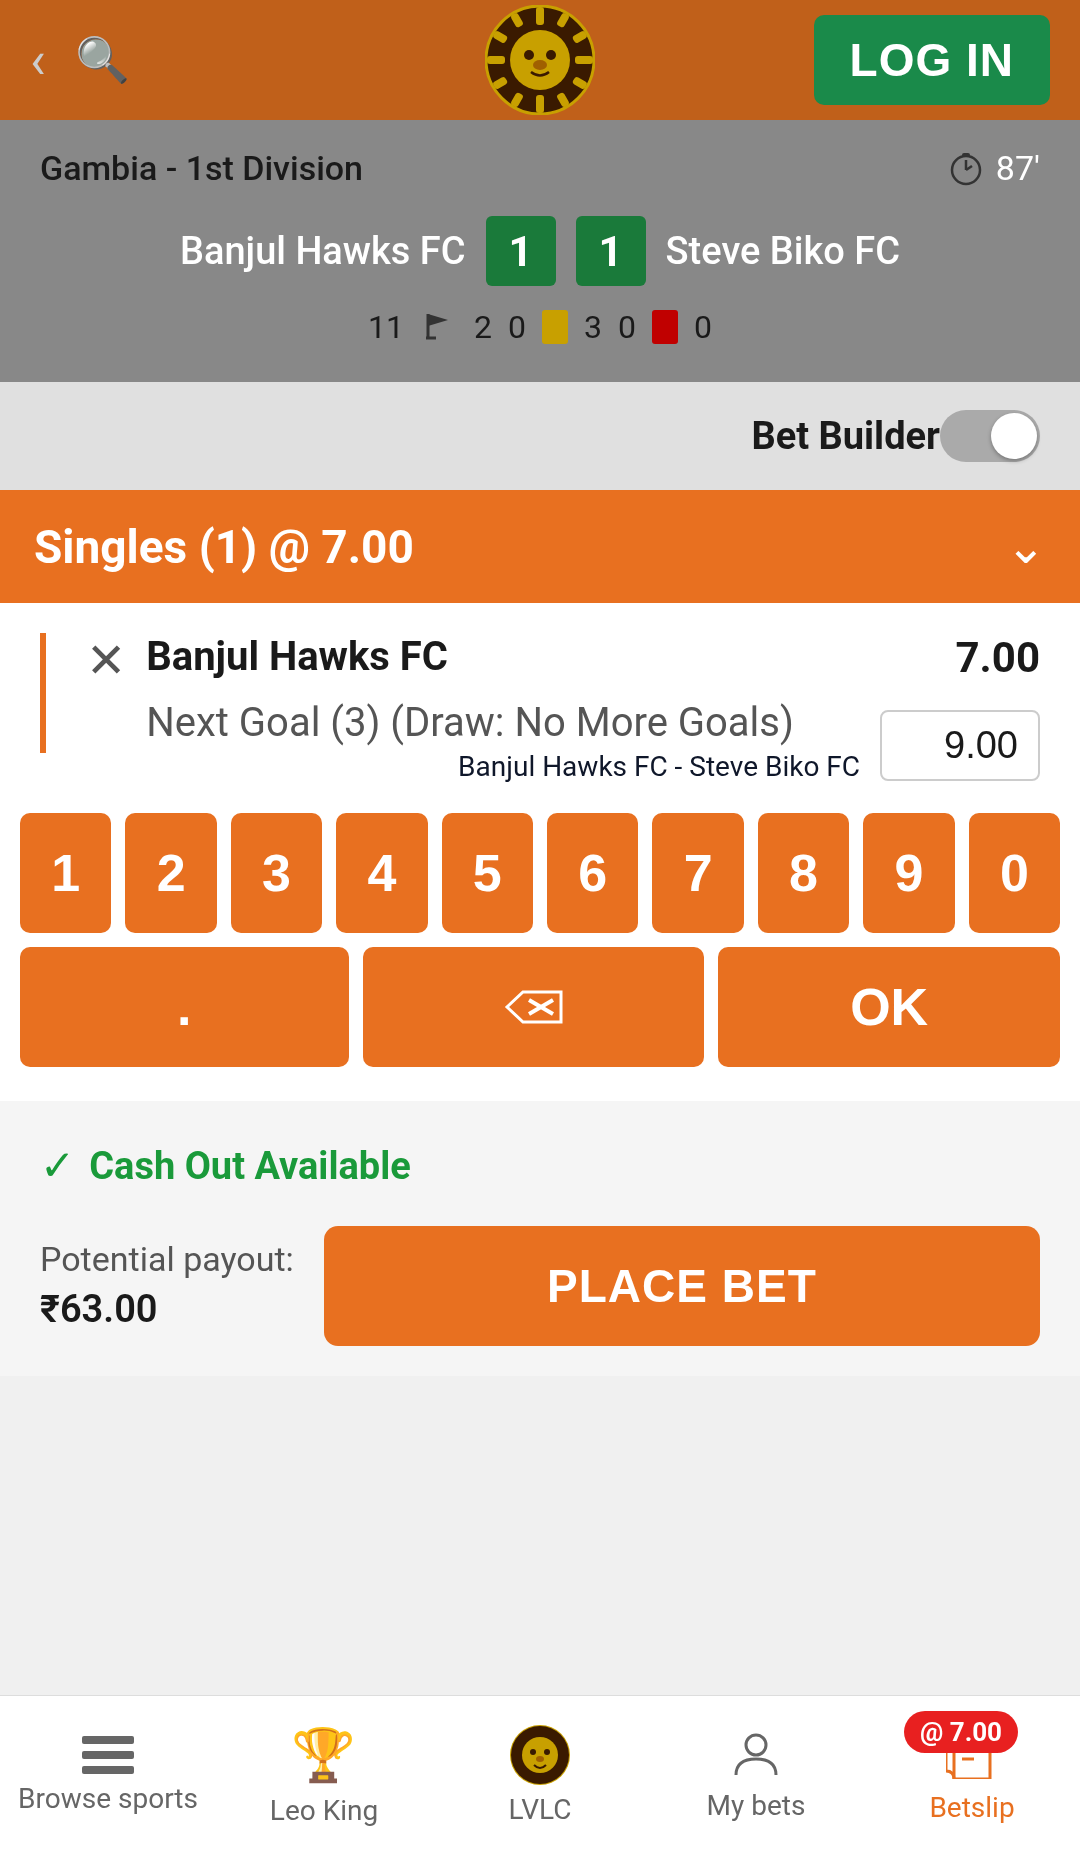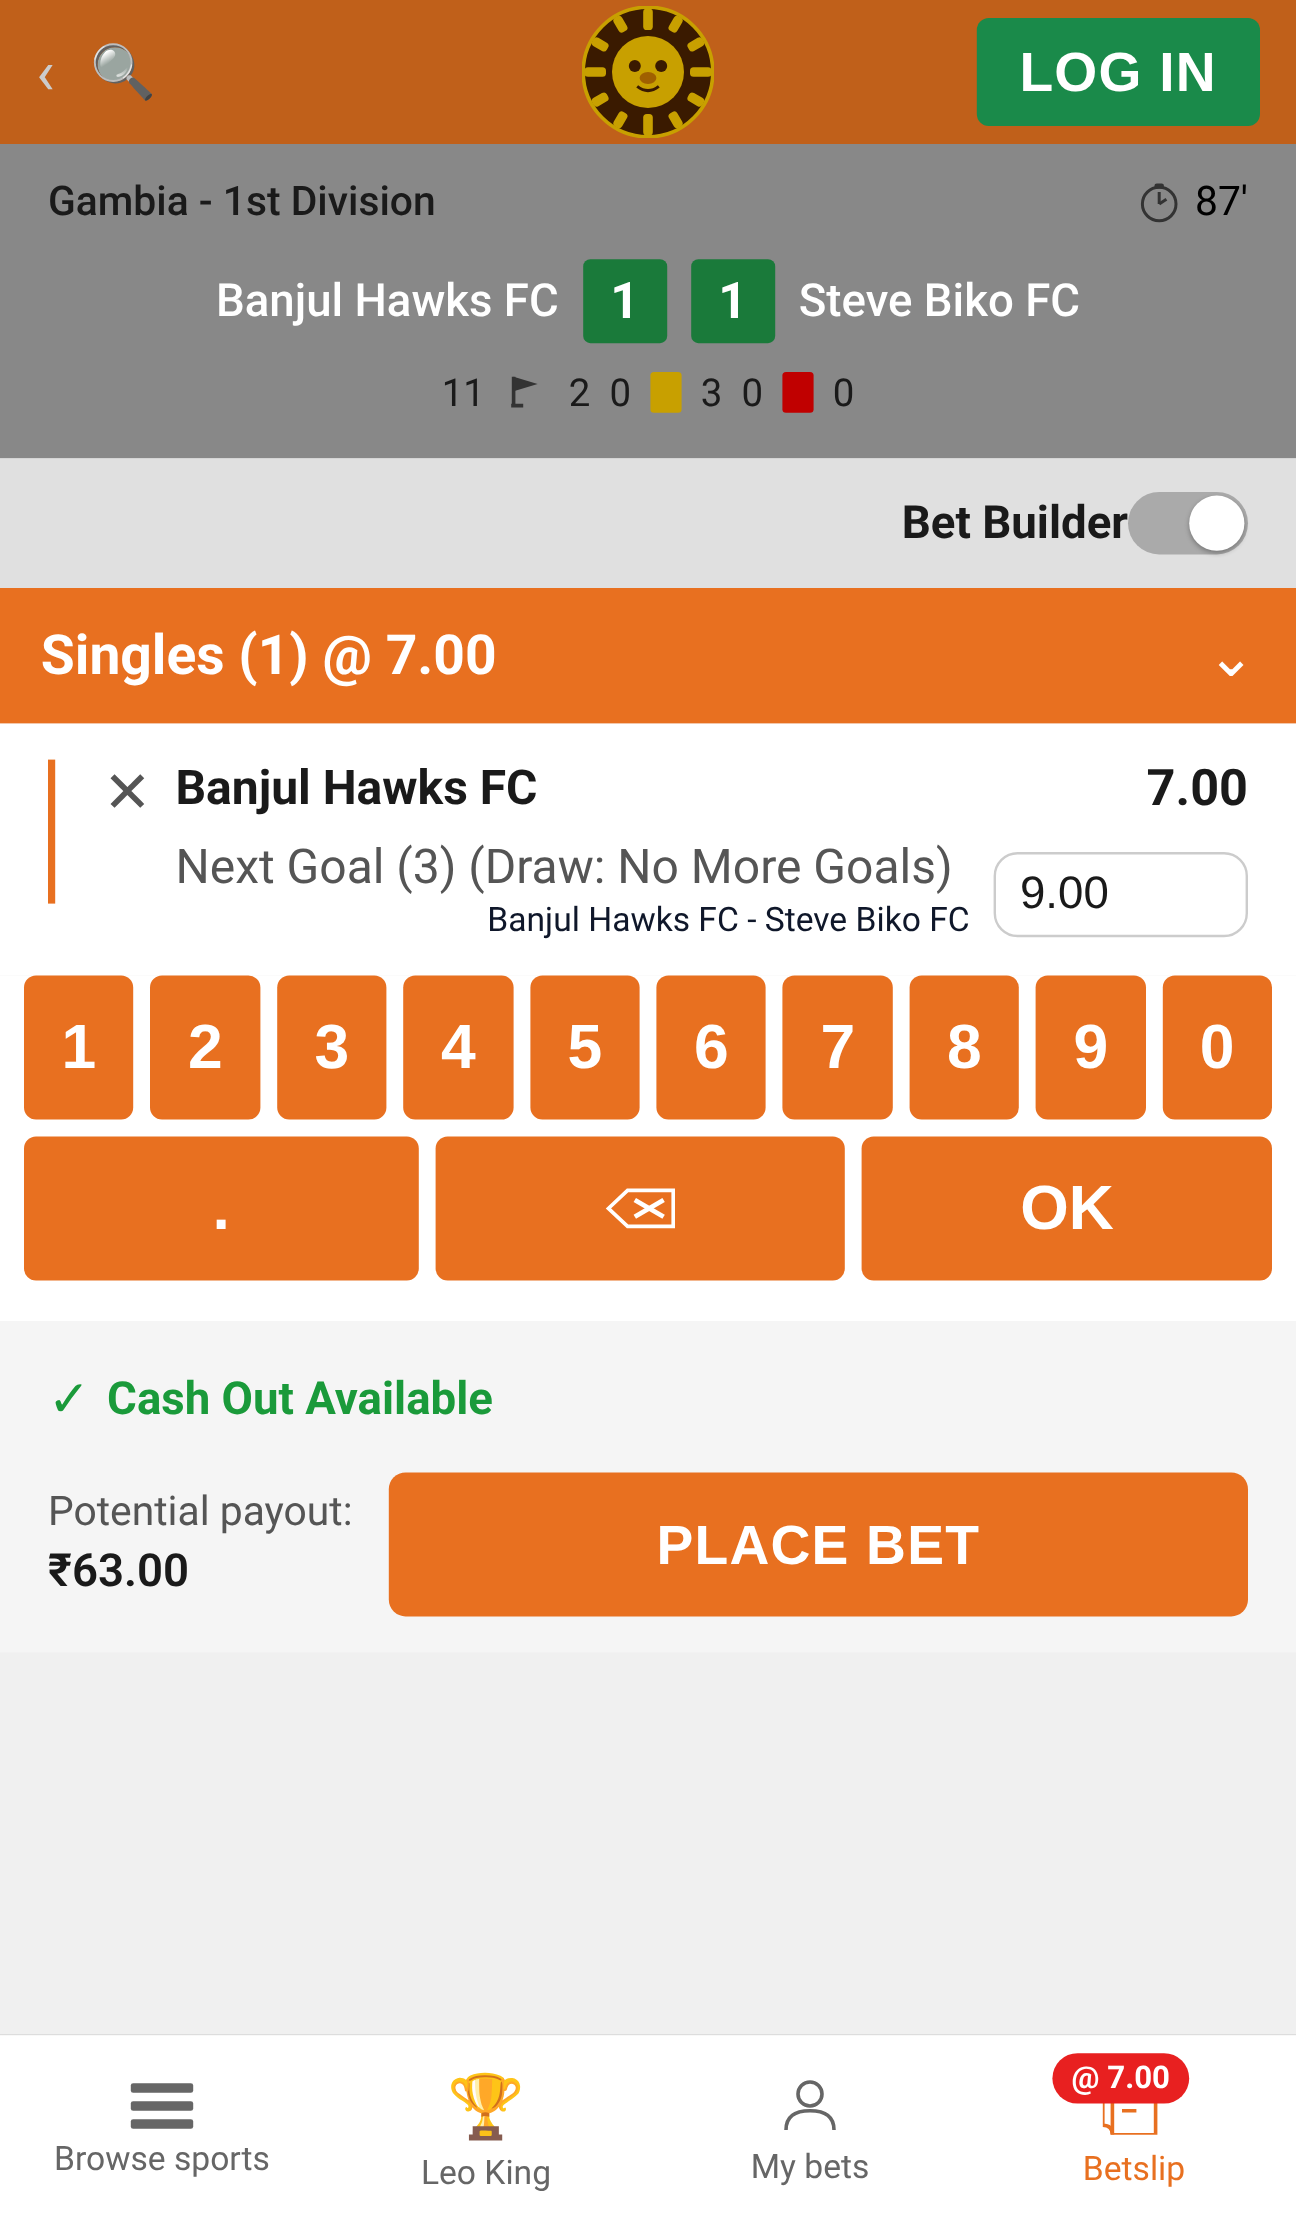--- a/index.html
+++ b/index.html
@@ -69,21 +69,21 @@
     }
     .league-name {
       color: #1a1a1a;
       font-size: 34px;
       font-weight: 500;
     }
     .match-time {
       display: flex;
       align-items: center;
       gap: 12px;
-      color: #000000;
+      color: #ffffff;
       font-size: 34px;
     }
     .score-row {
       display: flex;
       align-items: center;
       justify-content: center;
       gap: 20px;
       margin-bottom: 22px;
     }
     .team-name {
@@ -219,24 +219,25 @@
       align-items: flex-end;
       gap: 28px;
     }
     .odds-value {
       font-size: 42px;
       font-weight: 700;
       color: #1a1a1a;
     }
     .stake-input {
       border: 2px solid #ccc;
-      border-radius: 20px;
+      border-radius: 8px;
       padding: 12px 20px;
       font-size: 38px;
-      width: 212px;
+      width: 160px;
+      text-align: right;
       color: #1a1a1a;
       background: white;
     }
 
     
     .keypad {
       background: white;
       padding: 0 20px 20px;
     }
     .keypad-row {
@@ -517,20 +518,33 @@
       <div style="width:52px;height:8px;background:#666;border-radius:2px;"></div>
     </div>
     <span class="nav-label">Browse sports</span>
   </div>
 
   <div class="nav-item">
     <span style="font-size:52px;color:#666;">🏆</span>
     <span class="nav-label">Leo King</span>
   </div>
 
+  <div class="nav-item">
+    <div style="width:60px;height:60px;border-radius:50%;background:#c8a000;display:flex;align-items:center;justify-content:center;overflow:hidden;">
+      <svg viewBox="0 0 60 60" width="60" height="60">
+        <circle cx="30" cy="30" r="29" fill="#3a1a00"></circle>
+        <circle cx="30" cy="30" r="18" fill="#c8a000"></circle>
+        <circle cx="23" cy="27" r="3" fill="#3a1a00"></circle>
+        <circle cx="37" cy="27" r="3" fill="#3a1a00"></circle>
+        <ellipse cx="30" cy="34" rx="4" ry="3" fill="#a06000"></ellipse>
+        <path d="M24 40 Q30 46 36 40" stroke="#3a1a00" stroke-width="2" fill="none"></path>
+      </svg>
+    </div>
+    <span class="nav-label">LVLC</span>
+  </div>
 
   <div class="nav-item">
     <svg width="52" height="52" viewBox="0 0 52 52">
       <circle cx="26" cy="16" r="10" stroke="#666" stroke-width="3" fill="none"></circle>
       <path d="M6 46 Q6 30 26 30 Q46 30 46 46" stroke="#666" stroke-width="3" fill="none"></path>
     </svg>
     <span class="nav-label">My bets</span>
   </div>
 
   <div class="nav-item active">

